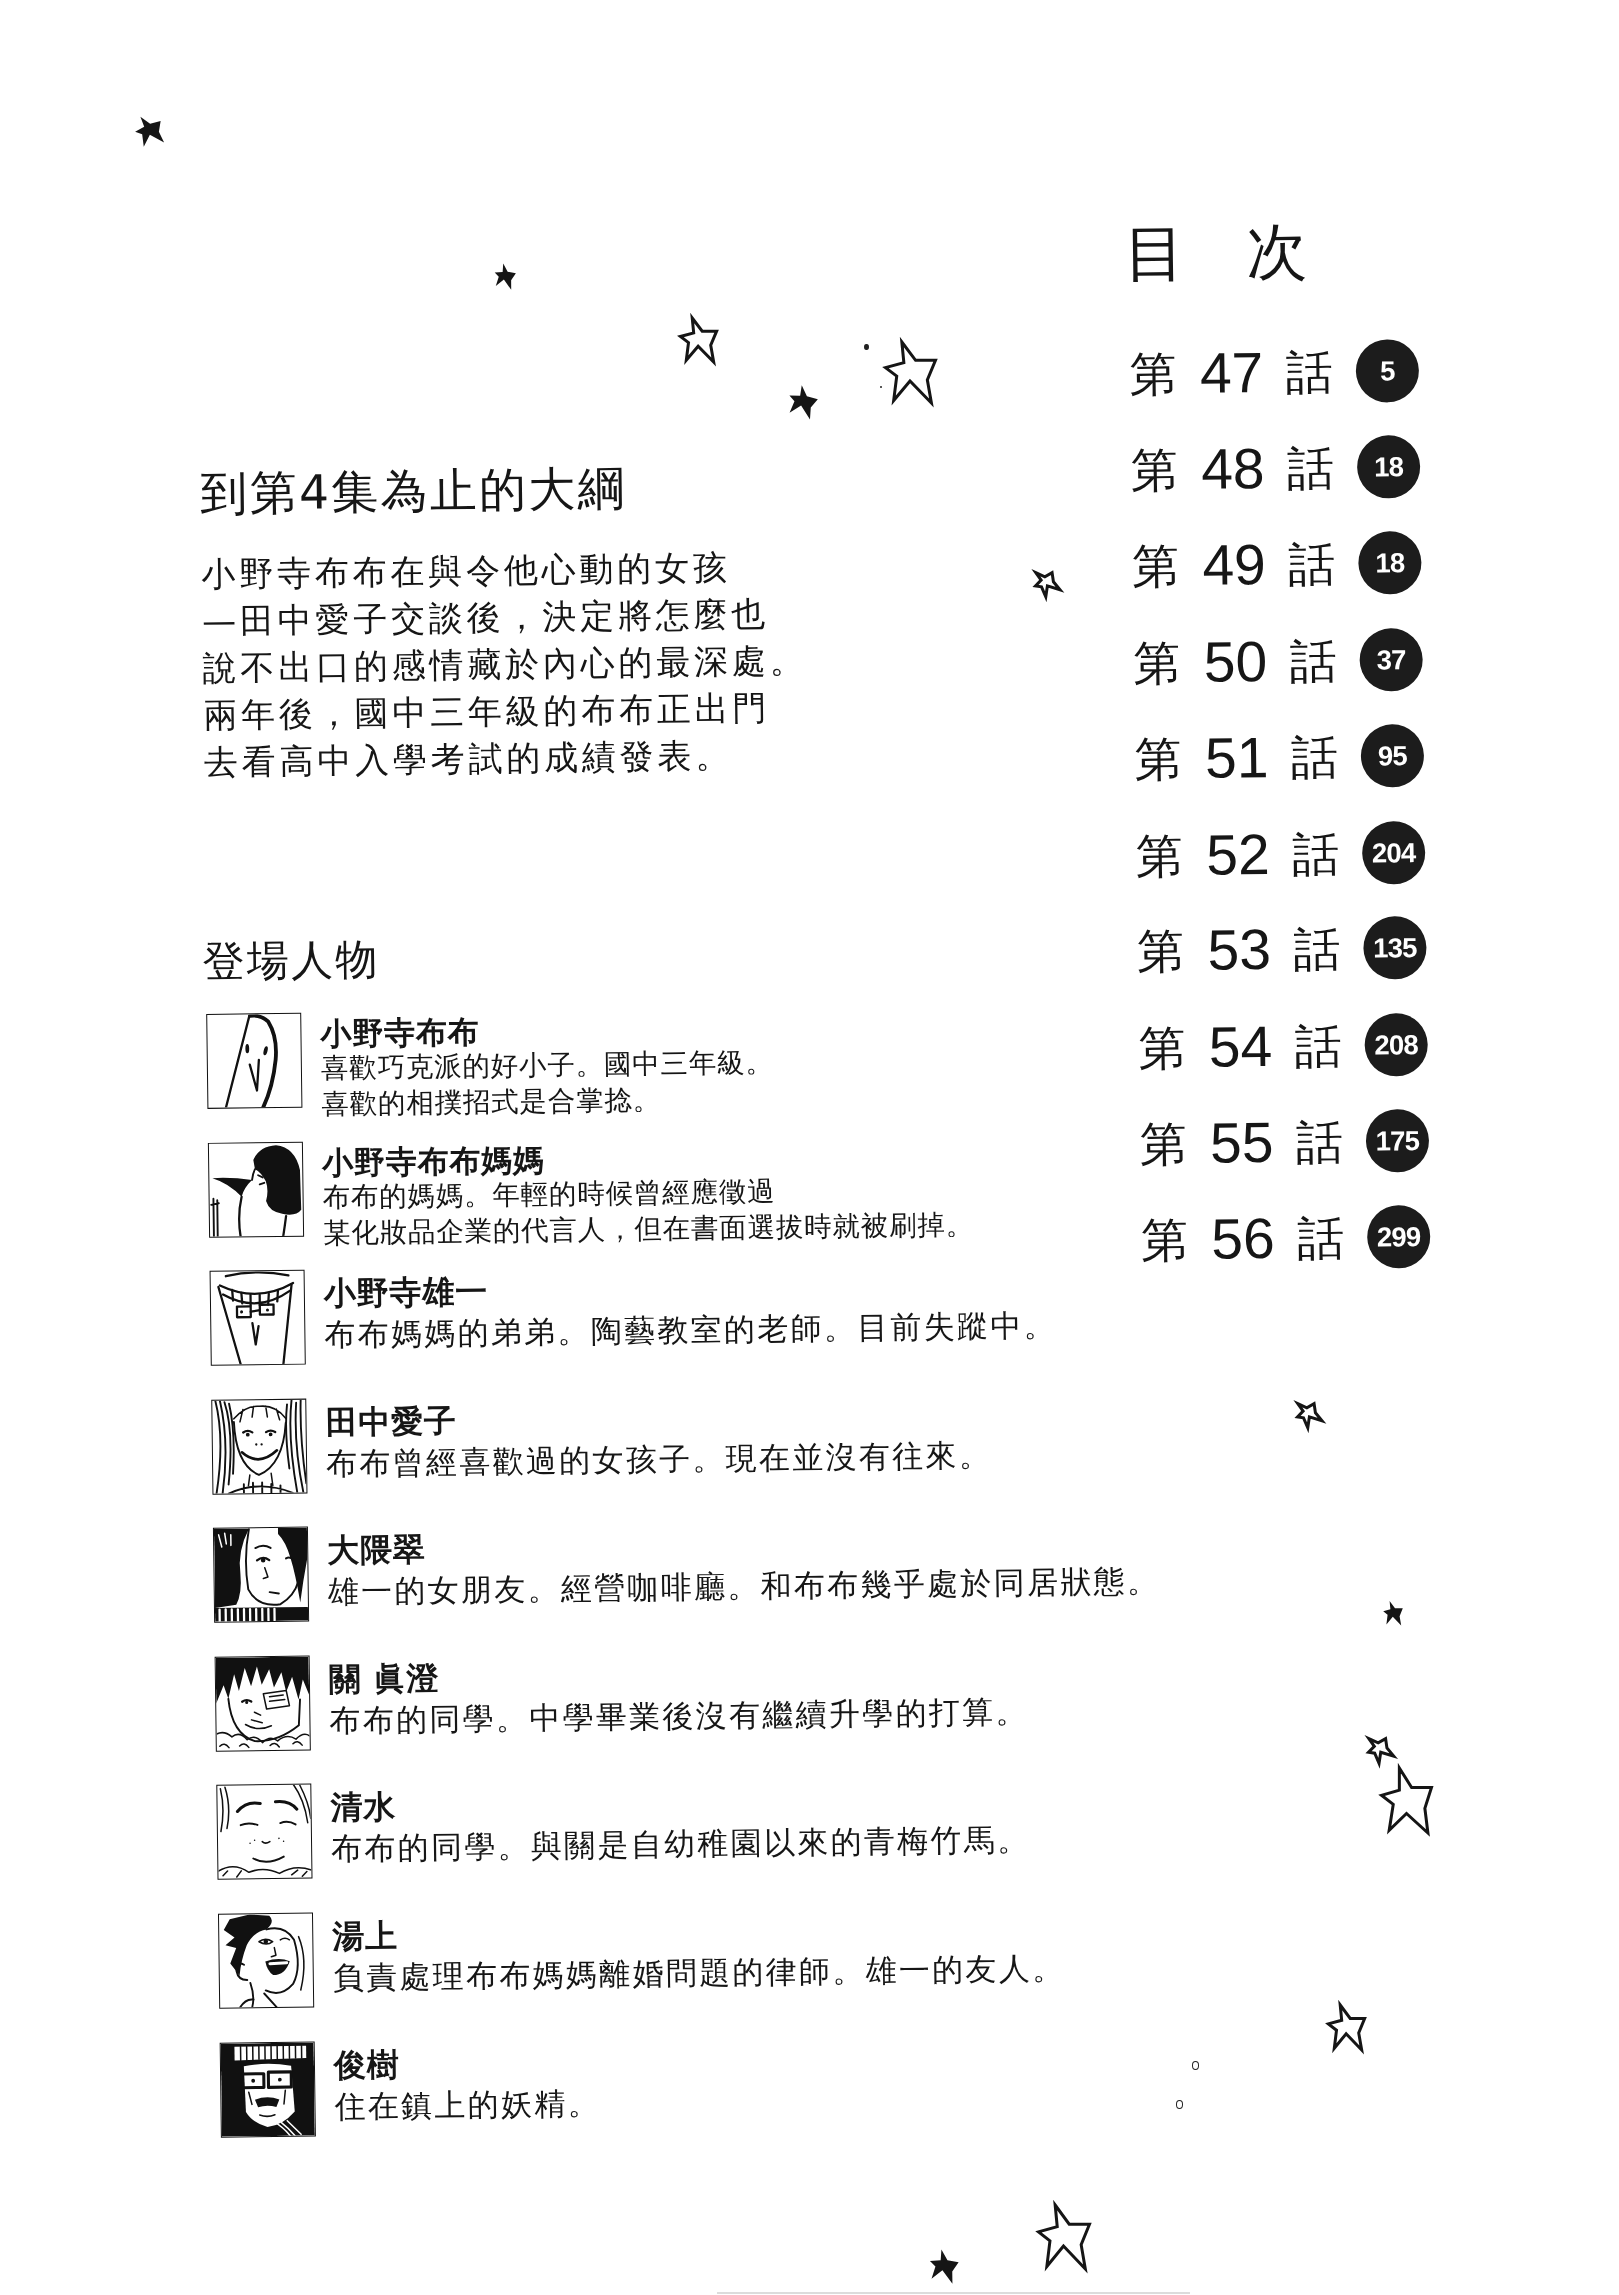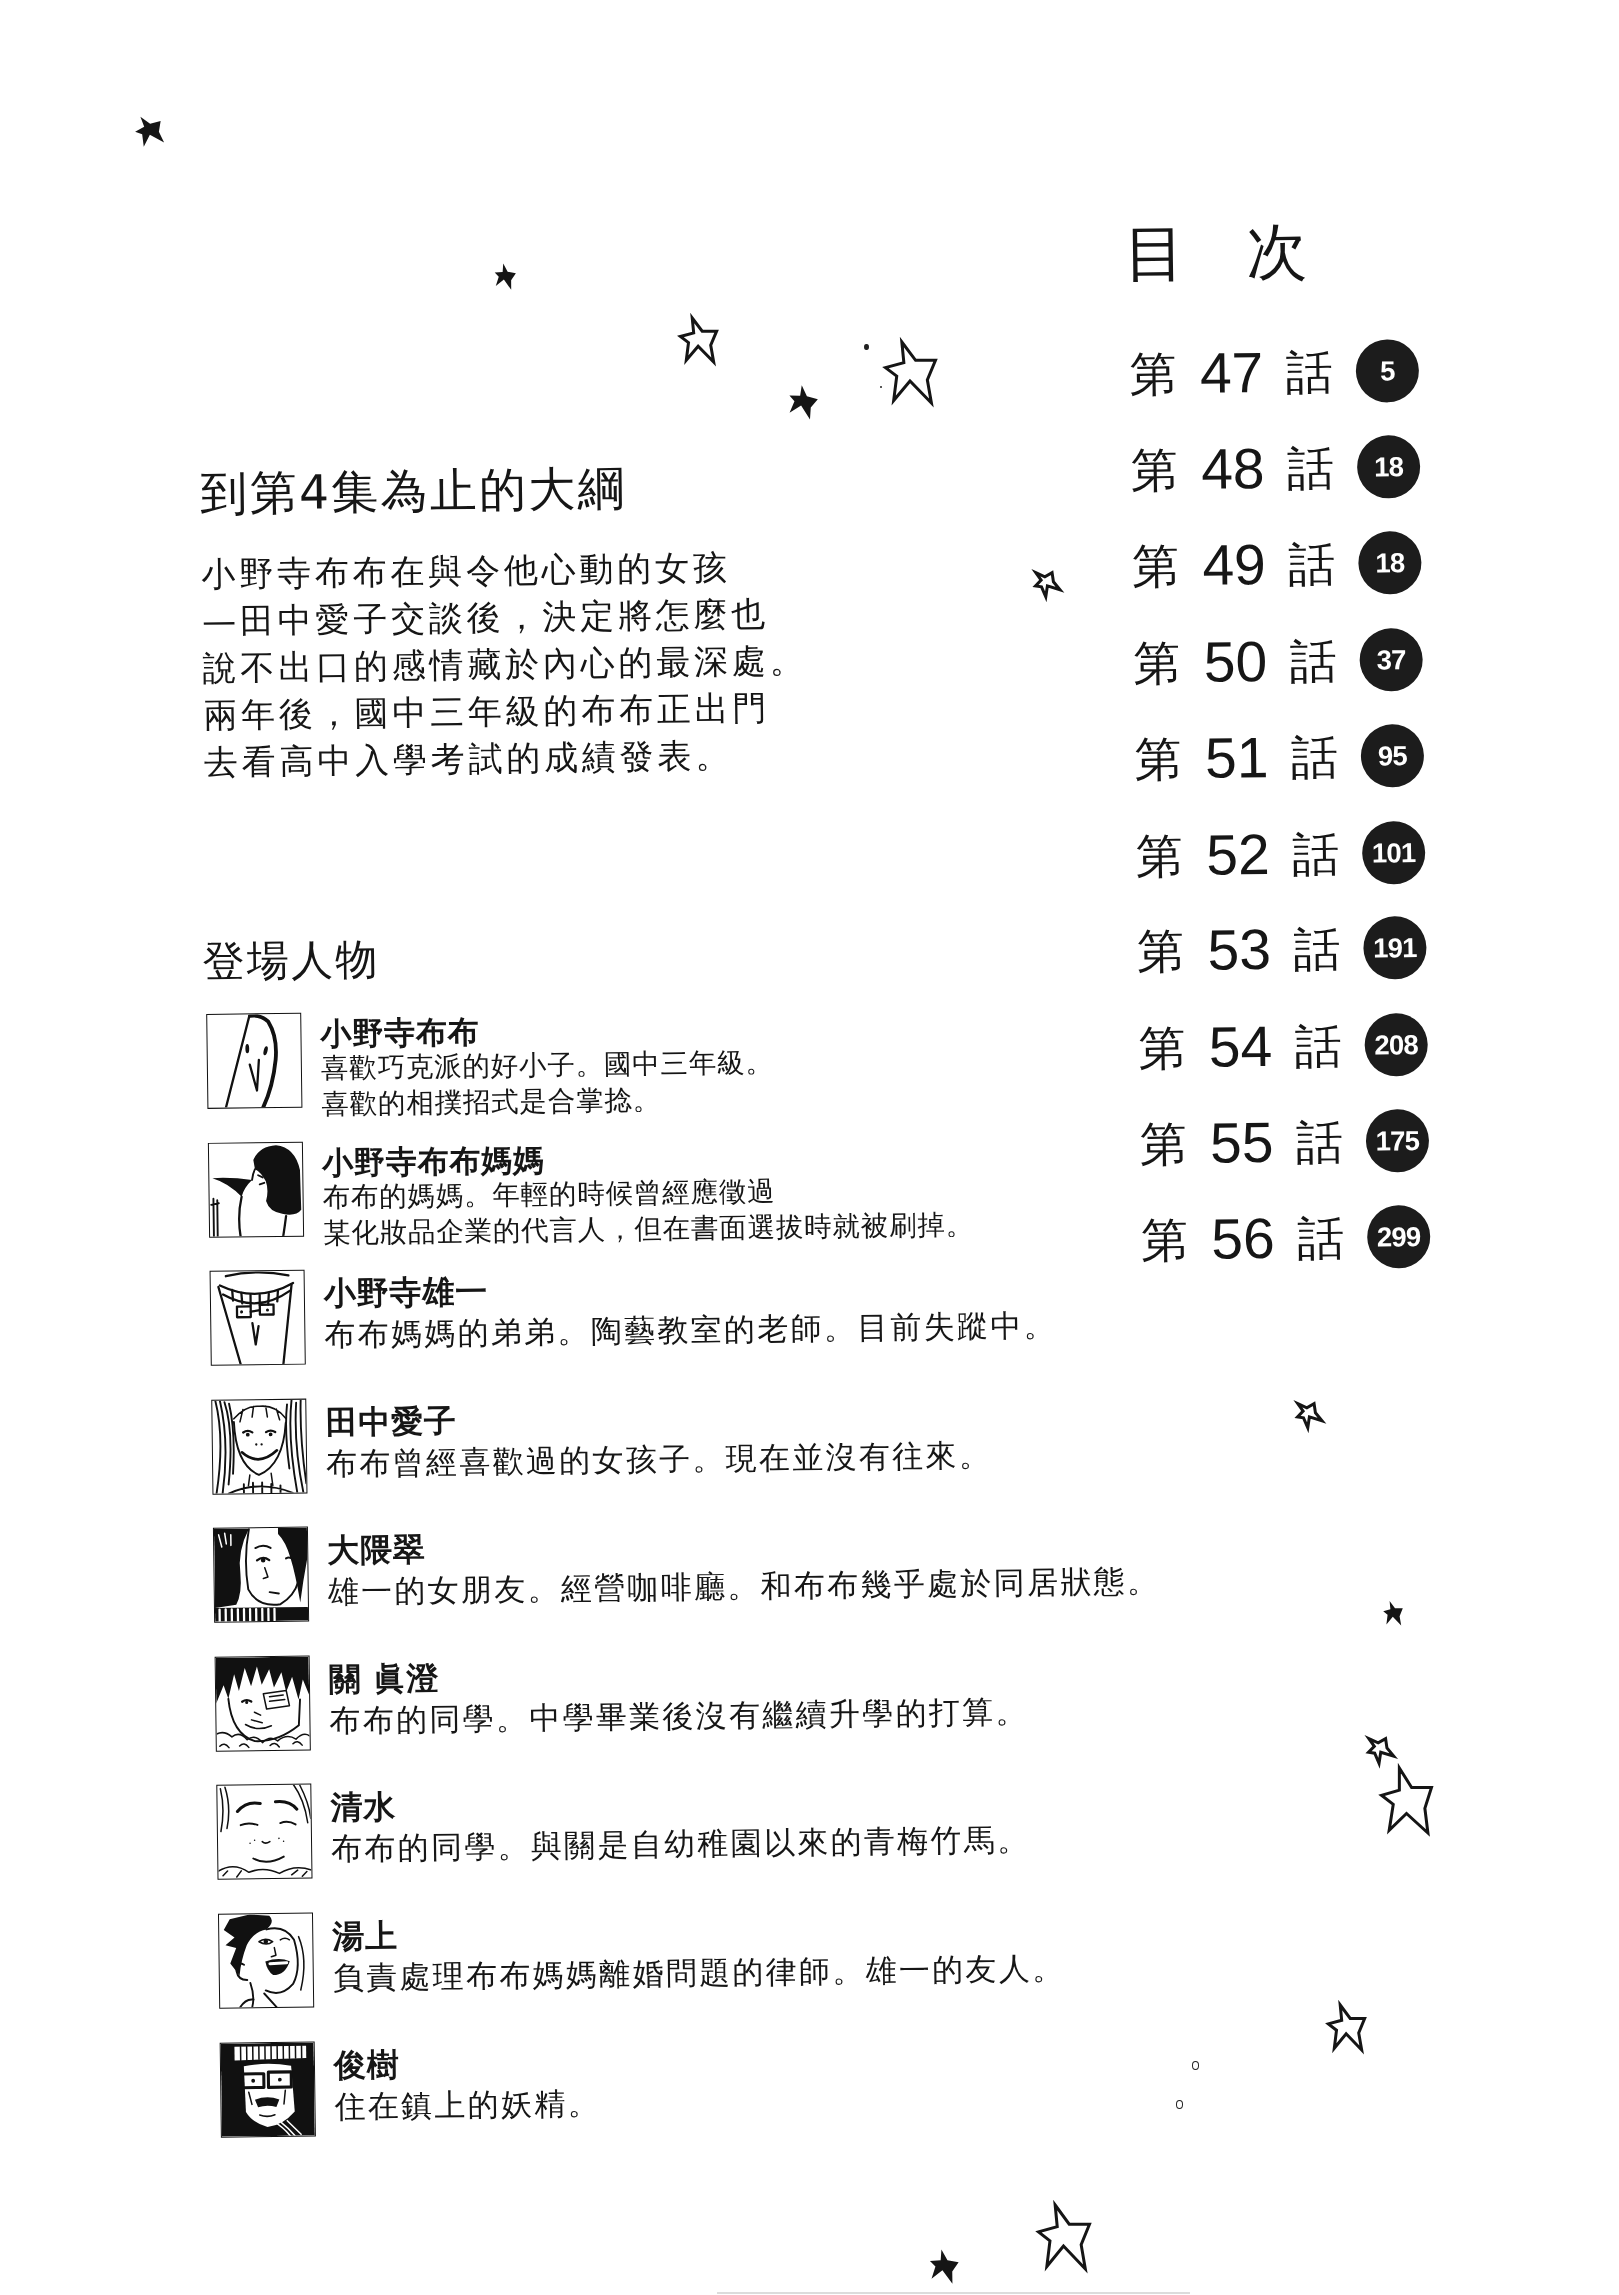--- a/index.html
+++ b/index.html
@@ -361,27 +361,27 @@
     <div class="toc-row" style="top:729px">
       <span class="pre">第</span>
       <span class="num">51</span>
       <span class="suf">話</span>
       <span class="badge">95</span>
     </div>
     <div class="toc-row" style="top:826px">
       <span class="pre">第</span>
       <span class="num">52</span>
       <span class="suf">話</span>
-      <span class="badge">101</span>
+      <span class="badge">204</span>
     </div>
     <div class="toc-row" style="top:921px">
       <span class="pre">第</span>
       <span class="num">53</span>
       <span class="suf">話</span>
-      <span class="badge">191</span>
+      <span class="badge">135</span>
     </div>
     <div class="toc-row" style="top:1018px">
       <span class="pre">第</span>
       <span class="num">54</span>
       <span class="suf">話</span>
       <span class="badge">208</span>
     </div>
     <div class="toc-row" style="top:1114px">
       <span class="pre">第</span>
       <span class="num">55</span>

